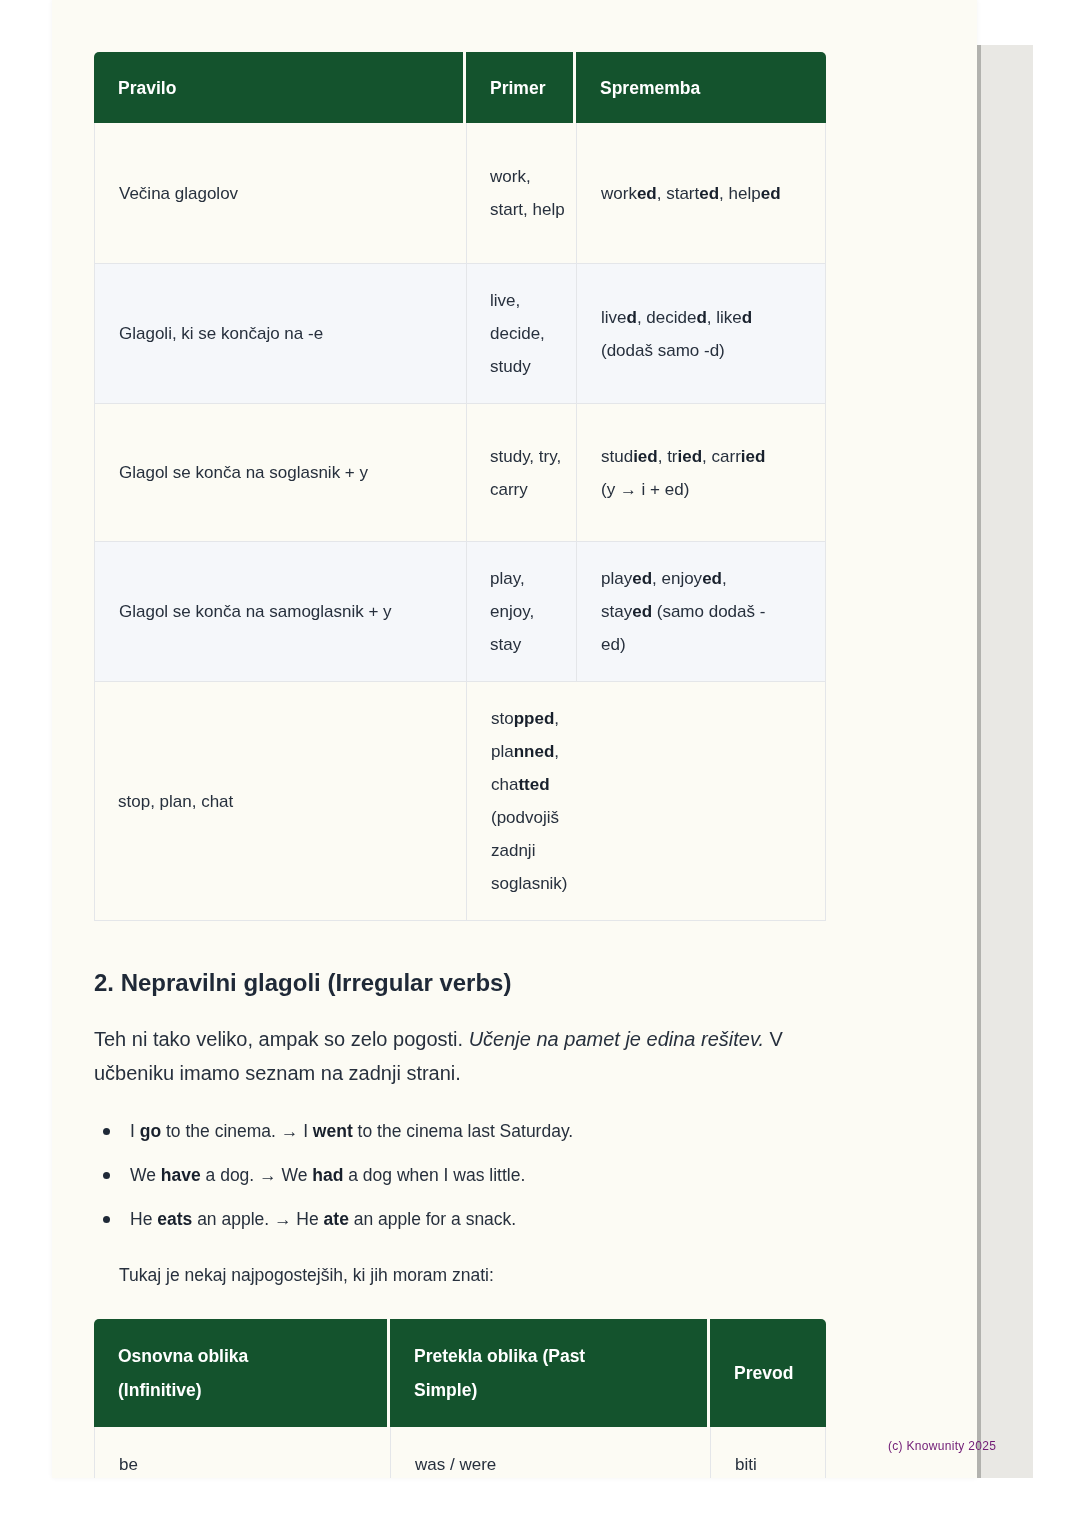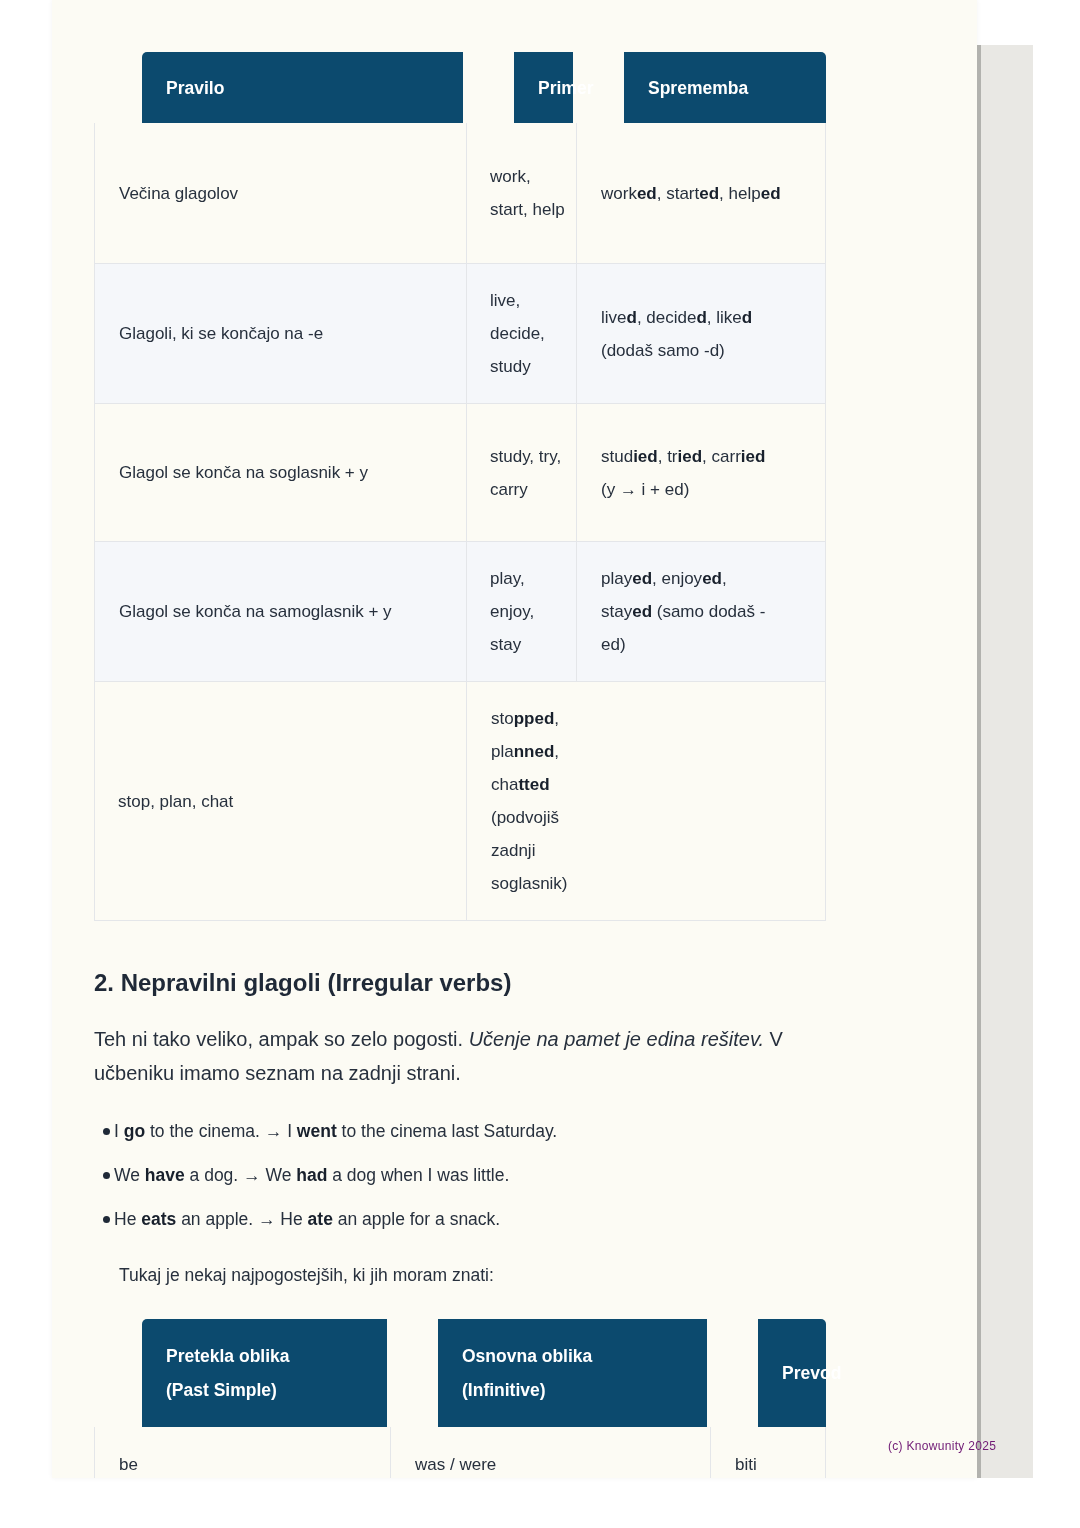--- a/index.html
+++ b/index.html
@@ -16,22 +16,22 @@
     background:#fcfbf4; overflow:hidden;
     box-shadow:0 0 5px rgba(0,0,0,0.05);
   }
   .content { position:absolute; left:42px; top:52px; width:732px; }
 
   
   .thead { display:grid; }
   .t1 .thead, .t1 .trow { grid-template-columns:372px 110px 250px; }
   .t2 .thead, .t2 .trow { grid-template-columns:296px 320px 116px; }
   .th {
-    background:#0c4a6e; color:#ffffff; font-weight:700; font-size:17.5px;
-    display:flex; align-items:center; padding:0 24px; line-height:34px;margin-left:48px;
+    background:#14532d; color:#ffffff; font-weight:700; font-size:17.5px;
+    display:flex; align-items:center; padding:0 24px; line-height:34px;
   }
   .t1 .th { min-height:71px; }
   .t2 .th { min-height:108px; }
   .th:not(:last-child){ border-right:3px solid #fcfbf4; }
   .th:first-child { border-top-left-radius:5px; }
   .th:last-child  { border-top-right-radius:5px; }
   .t2 .th:nth-child(1) span { display:block; max-width:155px; }
   .t2 .th:nth-child(2) span { display:block; max-width:205px; }
 
   .tbody { border:1px solid #e4e6e9; border-top:none; }
@@ -58,21 +58,21 @@
 
   
   h2 {
     margin-top:47px; font-size:24px; line-height:30px;
     font-weight:700; color:#1f2937;
   }
   .para { margin-top:24px; font-size:20px; line-height:34px; color:#27303d; }
   .para2 { margin-top:22px; font-size:17.5px; line-height:34px; color:#27303d;margin-left:25px; }
   ul.examples { margin-top:24px; list-style:none; }
   ul.examples li {
-    display:flex; align-items:flex-start; gap:4px;
+    display:flex; align-items:flex-start; gap:20px;
     padding-left:9px; margin-bottom:10px;
     font-size:17.5px; line-height:34px;
   }
   ul.examples .dot {
     flex:0 0 auto; width:7px; height:7px; border-radius:50%;
     background:#1f2937; margin-top:14px;
   }
   .b { font-weight:700; color:#18202c; }
   .i { font-style:italic; }
 
@@ -177,24 +177,24 @@
         <span class="dot"></span>
         <span><span>He </span><span class="b">eats</span><span> an apple. → He </span><span class="b">ate</span><span> an apple for a snack.</span></span>
       </li>
     </ul>
 
     <p class="para2">Tukaj je nekaj najpogostejših, ki jih moram znati:</p>
 
     <div class="t2" style="margin-top:27px;">
       <div class="thead">
         <div class="th">
+            <span>Osnovna oblika (Infinitive)</span>
+          </div>
+        <div class="th">
             <span>Pretekla oblika (Past Simple)</span>
-          </div>
-        <div class="th">
-            <span>Osnovna oblika (Infinitive)</span>
           </div>
         <div class="th">
             <span>Prevod</span>
           </div>
       </div>
       <div class="tbody">
         <div class="trow">
           <div class="td">
               <span>be</span>
             </div>

